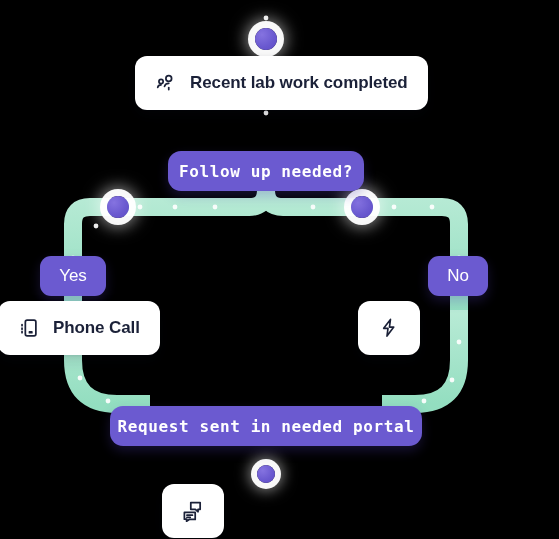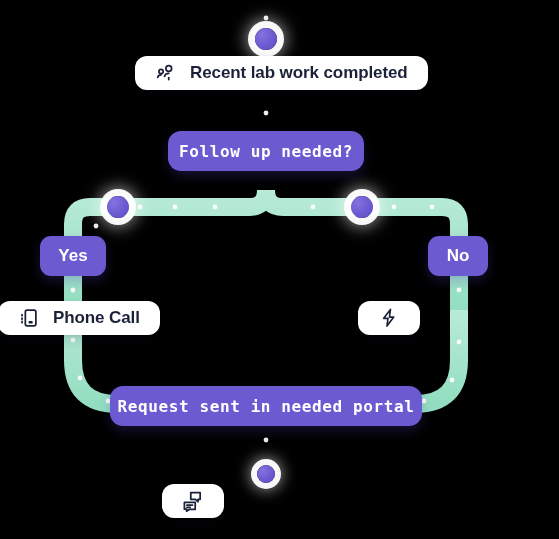--- a/index.html
+++ b/index.html
@@ -30,42 +30,43 @@
     position: absolute;
     display: flex;
     align-items: center;
     box-sizing: border-box;
     white-space: nowrap;
   }
   .card {
     background: #ffffff;
     border-radius: 12px;
     padding: 4px 20px;
-    height: 34px;
+    height: 54px;
     gap: 13px;
     box-shadow: 0 6px 14px rgba(17, 20, 45, 0.13),
                 0 1px 3px rgba(17, 20, 45, 0.10);
   }
   .card .label {
     font-size: 17px;
     font-weight: 700;
     color: #1b2138;
     letter-spacing: -0.1px;
   }
   .chip {
     background: #6B5AD0;
     border-radius: 11px;
     height: 40px;
     padding: 0 6px;
     justify-content: center;
     box-shadow: 0 5px 12px rgba(80, 60, 180, 0.28);
+    margin-top: 20px;
   }
   .chip .label {
     font-size: 17px;
-    font-weight: 700;
+    font-weight: 400;
     color: #ffffff;
   }
   .mono {
     border-radius: 13px;
     height: 40px;
   }
   .mono .label {
     font-family: "DejaVu Sans Mono", "Liberation Mono", monospace;
     font-size: 16px;
     font-weight: 700;

